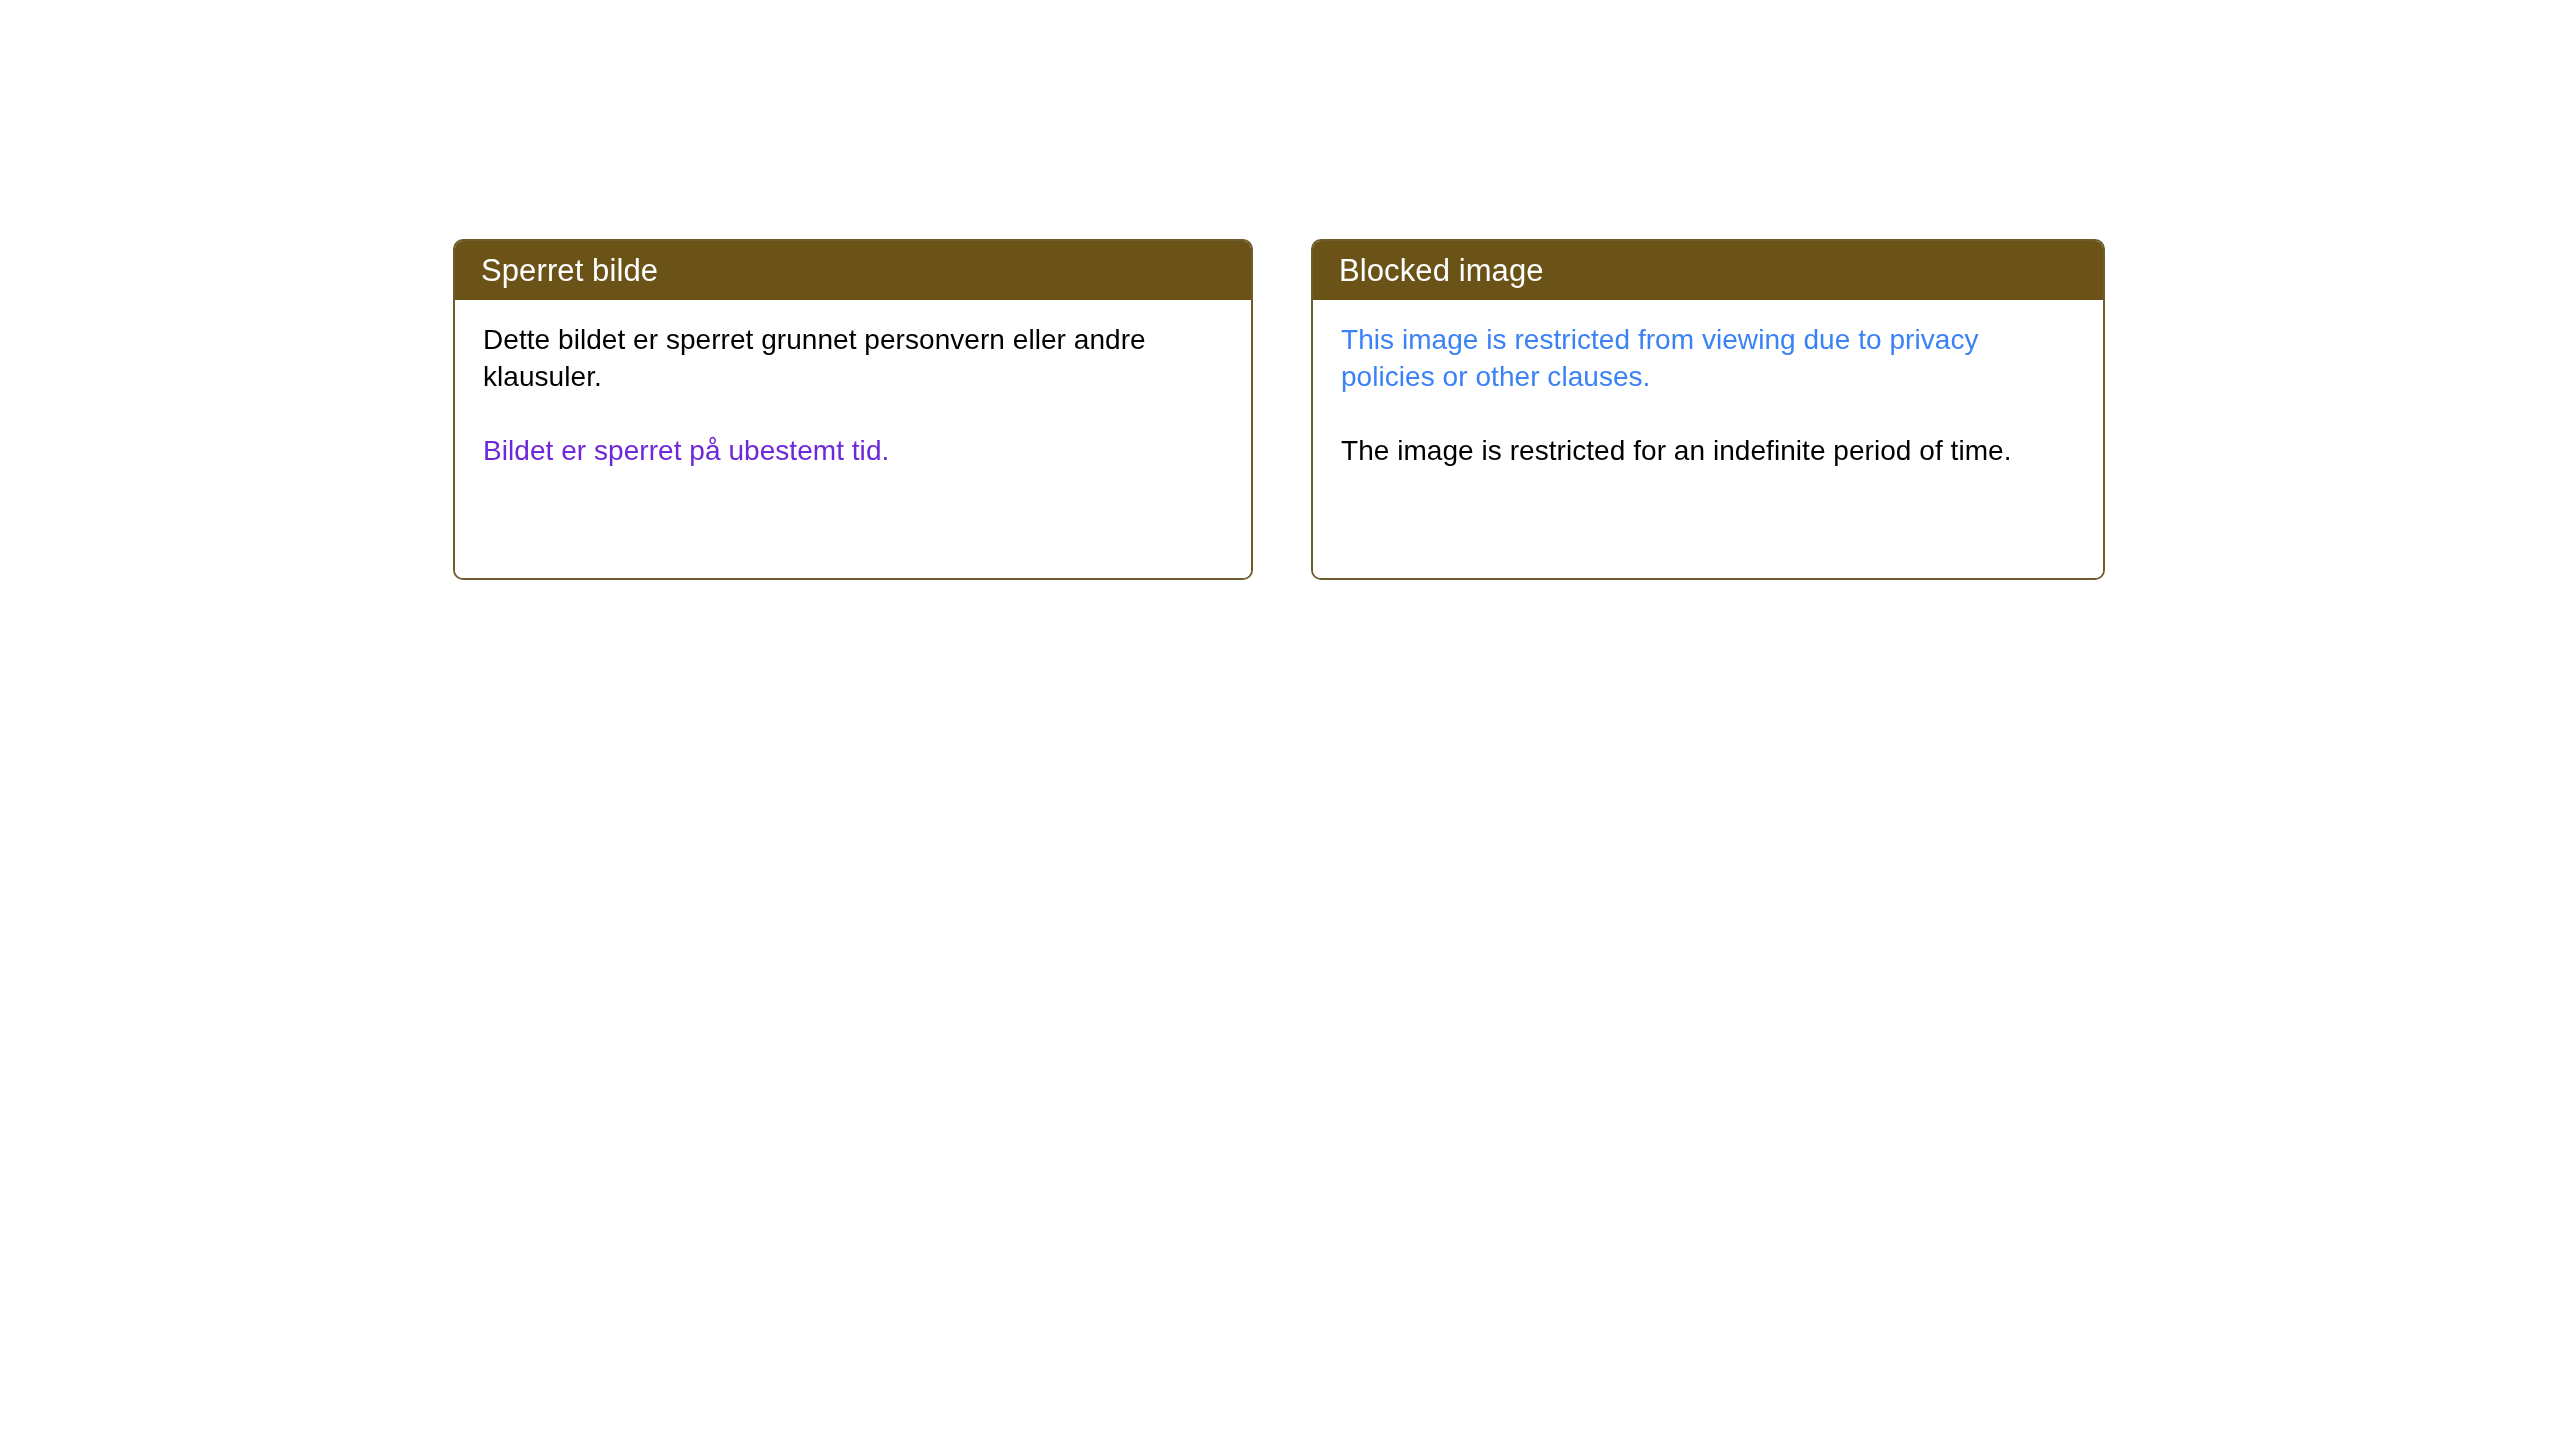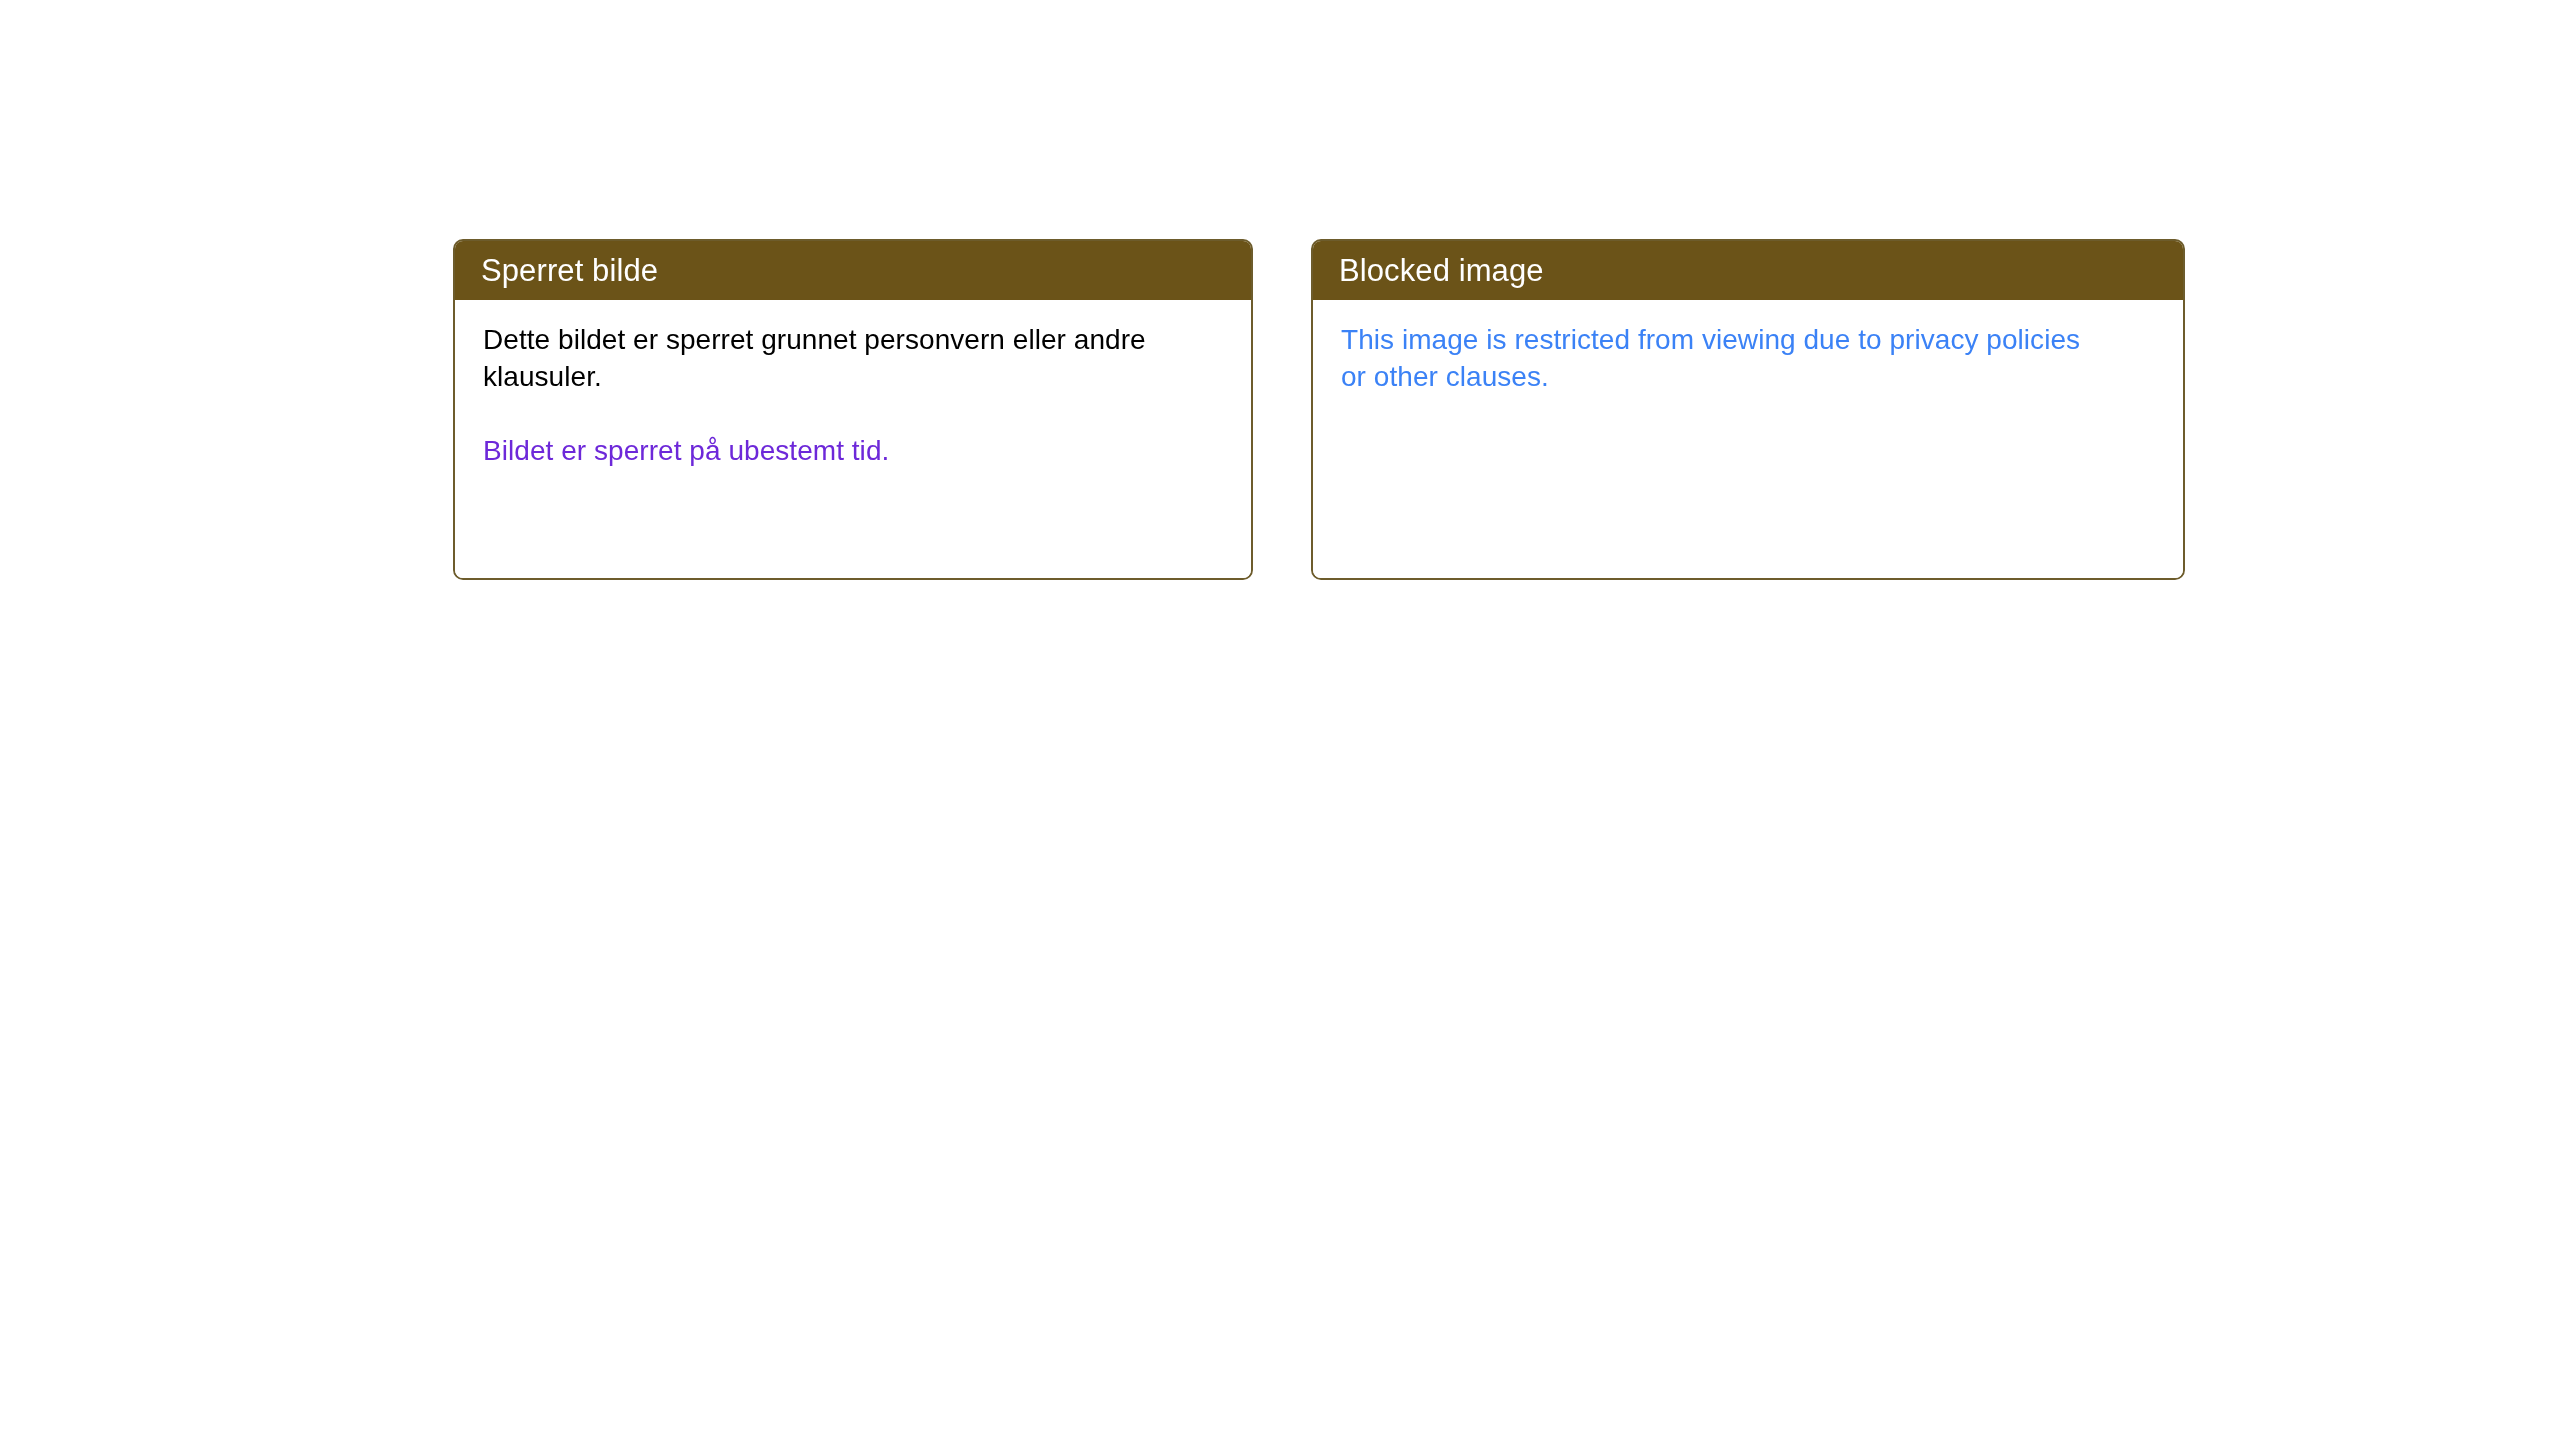--- a/index.html
+++ b/index.html
@@ -37,21 +37,21 @@
   #card-no {
     left: 453px;
     top: 239px;
     width: 800px;
     height: 341px;
   }
 
   #card-en {
     left: 1311px;
     top: 239px;
-    width: 874px;
+    width: 794px;
     height: 341px;
   }
 
   
   .card-header {
     background: #6b5318;
     height: 59px;
     flex: 0 0 59px;
     display: flex;
     align-items: center;
@@ -104,16 +104,17 @@
       <p class="card-paragraph" style="color: #6d28d9;">Bildet er sperret på ubestemt tid.</p>
     </div>
   </section>
 
   <section class="notice-card" id="card-en" style="border-color: rgb(109, 92, 44); background: rgb(255, 255, 255);">
     <div class="card-header" style="background: rgb(107, 83, 24);">
       <span class="card-header-title" style="color: rgb(255, 255, 255);">Blocked image</span>
     </div>
     <div class="card-body">
       <p class="card-paragraph" style="color: #3b82f6;">This image is restricted from viewing due to privacy policies or other clauses.</p>
+      <p class="card-paragraph" style="color: rgb(0, 0, 0);">The image is restricted for an indefinite period of time.</p>
     </div>
   </section>
 
 </div>
 
 </body></html>

